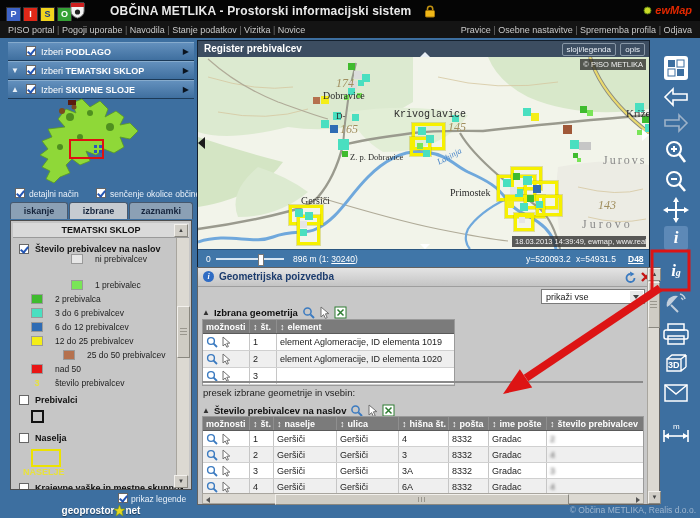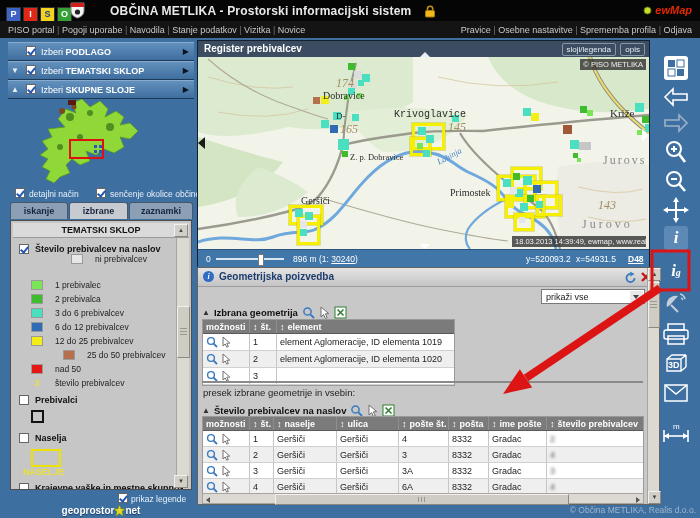--- a/index.html
+++ b/index.html
@@ -166,21 +166,21 @@
     <div class="sbtn" style="right:3px;top:3px;">▲</div>
 
     <div class="lrow" style="top:22px;">
       <span class="cb on" style="position:relative;left:8px;"></span>
       <span class="laylbl" style="margin-left:14px;">Število prebivalcev na naslov</span>
     </div>
     <div class="lrow" style="top:32px;margin-left:40px;">
         <span class="sw" style="background:#e6e6e6;border:1px solid #9a9a9a"></span>
         <span>ni prebivalcev</span>
       </div>
-    <div class="lrow" style="top:58px;">
+    <div class="lrow" style="top:58px;padding-left:40px;">
         <span class="sw" style="background:#79e557;border:1px solid #9a9a9a"></span>
         <span>1 prebivalec</span>
       </div>
     <div class="lrow" style="top:72px;">
         <span class="sw" style="background:#3fbb2e;border:1px solid #9a9a9a"></span>
         <span>2 prebivalca</span>
       </div>
     <div class="lrow" style="top:86px;">
         <span class="sw" style="background:#49dfc0;border:1px solid #9a9a9a"></span>
         <span>3 do 6 prebivalcev</span>
@@ -331,21 +331,21 @@
       <i class="sq" style="left:322px;top:146px;width:8px;height:8px;background:#49dfc0;"></i>
       <i class="sq" style="left:338px;top:144px;width:7px;height:7px;background:#49dfc0;"></i>
       <i class="sq" style="left:312px;top:130px;width:7px;height:7px;background:#e6e6e6;"></i>
       <i class="sq" style="left:321px;top:160px;width:6px;height:6px;background:#e6e6e6;"></i>
 
       <span class="mlbl" style="left:125px;top:33px;text-align:right;">Dobravice</span>
       <span class="mlbl" style="left:138px;top:54px;font-size:9px;">D-</span>
       <span class="mlbl" style="left:152px;top:95px;font-size:8.5px;">Z. p. Dobravice</span>
       <span class="mlbl" style="left:103px;top:138px;">Geršiči</span>
       <span class="mlbl" style="left:196px;top:52px;font-family:Liberation Mono, monospace;">Krivoglavice</span>
-      <span class="mlbl" style="left:412px;top:50px;font-size:11px;">Križe</span>
+      <span class="mlbl" style="left:428px;top:50px;font-size:11px;">Križe</span>
       <span class="mlbl" style="left:252px;top:130px;">Primostek</span>
       <span class="mlbl" style="left:405px;top:96px;font-size:12px;color:#8a8a8a;letter-spacing:2px;">Jurovs</span>
       <span class="mlbl" style="left:384px;top:160px;font-size:12px;color:#8a8a8a;letter-spacing:3px;">Jurovo</span>
       <span class="mlbl" style="left:238px;top:94px;font-size:8.5px;font-style:italic;color:#4a86c8;transform:rotate(-28deg);">Lahinja</span>
       <span class="ctr" style="left:138px;top:19px;">174</span>
       <span class="ctr" style="left:142px;top:65px;">165</span>
       <span class="ctr" style="left:250px;top:63px;">145</span>
       <span class="ctr" style="left:400px;top:141px;">143</span>
 
       <span class="badge" style="right:3px;top:2px;">© PISO METLIKA</span>
@@ -489,21 +489,21 @@
           <div class="td" style="width:63px;">
               <span>↕</span>
               <span>naselje</span>
             </div>
           <div class="td" style="width:62px;">
               <span>↕</span>
               <span>ulica</span>
             </div>
           <div class="td" style="width:50px;">
               <span>↕</span>
-              <span>pošte št.</span>
+              <span>hišna št.</span>
             </div>
           <div class="td" style="width:40px;">
               <span>↕</span>
               <span>pošta</span>
             </div>
           <div class="td" style="width:58px;">
               <span>↕</span>
               <span>ime pošte</span>
             </div>
           <div class="td" style="width:96px;border-right:none;">

